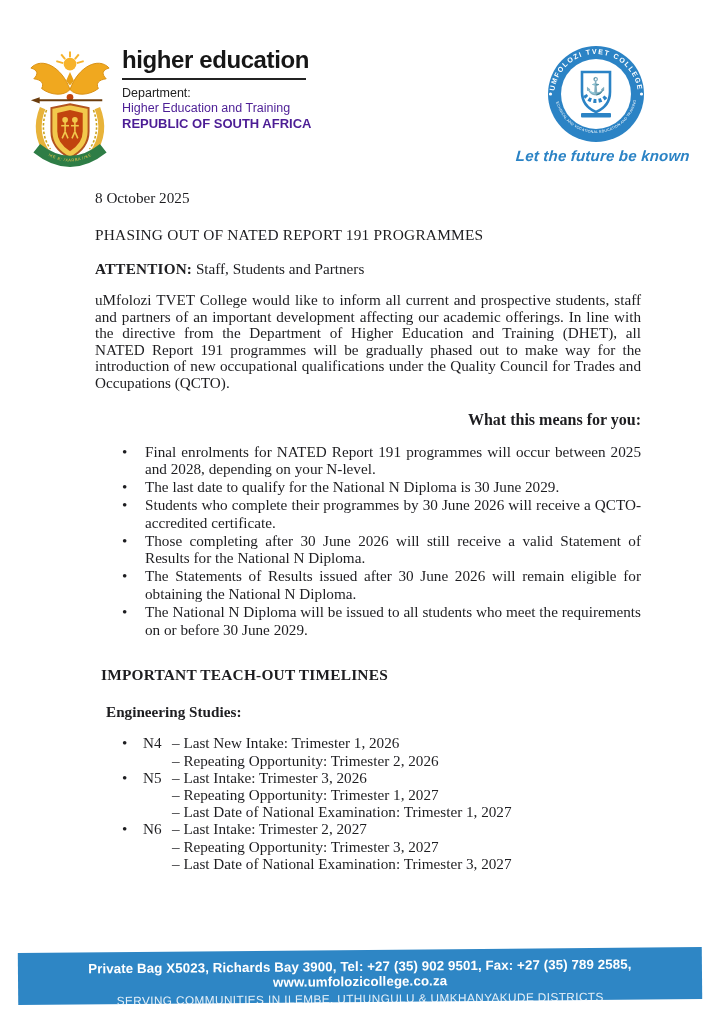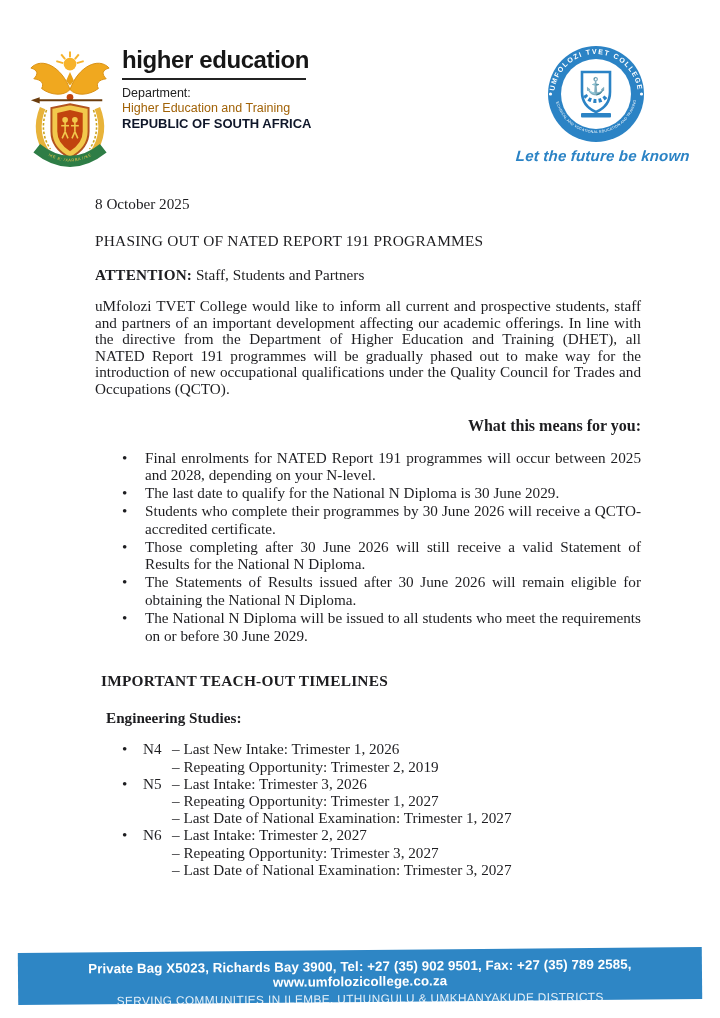--- a/index.html
+++ b/index.html
@@ -7,31 +7,31 @@
     position:relative;width:720px;height:1018px;background:#ffffff;
     font-family:"Liberation Serif","DejaVu Serif",serif;color:#1d1d20;
     overflow:hidden;margin:0 auto;
   }
   
   .coat{position:absolute;left:26px;top:48px;width:88px;height:130px;}
   .dhet{position:absolute;left:122px;top:48px;font-family:"Liberation Sans","DejaVu Sans",sans-serif;}
   .dhet .logotype{font-size:24px;line-height:23px;font-weight:bold;color:#161616;letter-spacing:-0.4px;}
   .dhet .rule{width:184px;height:2px;background:#232323;margin:7px 0 6px;}
   .dhet .dept-label{font-size:12.5px;color:#222;line-height:15px;}
-  .dhet .dept-name{font-size:12.5px;color:#a16207;line-height:15px;}
-  .dhet .country{font-size:13px;font-weight:bold;color:#0f172a;line-height:16px;}
+  .dhet .dept-name{font-size:12.5px;color:#4c1d95;line-height:15px;}
+  .dhet .country{font-size:13px;font-weight:bold;color:#4c1d95;line-height:16px;}
   .college{position:absolute;left:516px;top:44px;width:160px;text-align:center;}
   .college svg{display:block;margin:0 auto;}
   .tagline{
     margin-top:3px;font-family:"Liberation Sans","DejaVu Sans",sans-serif;
     font-style:italic;font-weight:bold;font-size:15px;color:#2b83c5;
     letter-spacing:0.2px;transform:skewX(-4deg);white-space:nowrap;
   }
   
-  .letter{position:absolute;left:95px;top:195px;width:546px;font-size:15.2px;}
+  .letter{position:absolute;left:95px;top:189px;width:546px;font-size:15.2px;}
   .date{margin:0 0 20px;line-height:17px;}
   .title{font-size:15.4px;font-weight:normal;margin:0 0 17px;line-height:17px;letter-spacing:0.2px;}
   .attention{margin:0 0 15px;line-height:17px;}
   .attention b{letter-spacing:0.2px;}
   .intro{text-align:justify;line-height:16.6px;margin:0 0 19px;}
   .means-heading{font-size:16px;font-weight:bold;margin:0 0 15px;line-height:17px;text-align:right;}
   ul.bullets{list-style:none;margin:0 0 28px;padding:0;}
   ul.bullets li{position:relative;padding-left:50px;text-align:justify;line-height:17.8px;margin:0;}
   ul.bullets li::before{content:"\2022";position:absolute;left:27px;top:0;}
   .timelines-heading{font-size:15.4px;font-weight:bold;margin:0 0 19px 6px;line-height:18px;letter-spacing:0.2px;}
@@ -159,21 +159,21 @@
     </ul>
 
     <h2 class="timelines-heading">IMPORTANT TEACH-OUT TIMELINES</h2>
 
     <h3 class="eng-heading">Engineering Studies:</h3>
 
     <ul class="levels">
       <li>
         <span class="level-label">N4</span>
         <span class="level-line">– Last New Intake: Trimester 1, 2026</span>
-        <span class="level-line">– Repeating Opportunity: Trimester 2, 2019</span>
+        <span class="level-line">– Repeating Opportunity: Trimester 2, 2026</span>
       </li>
       <li>
         <span class="level-label">N5</span>
         <span class="level-line">– Last Intake: Trimester 3, 2026</span>
         <span class="level-line">– Repeating Opportunity: Trimester 1, 2027</span>
         <span class="level-line">– Last Date of National Examination: Trimester 1, 2027</span>
       </li>
       <li>
         <span class="level-label">N6</span>
         <span class="level-line">– Last Intake: Trimester 2, 2027</span>

